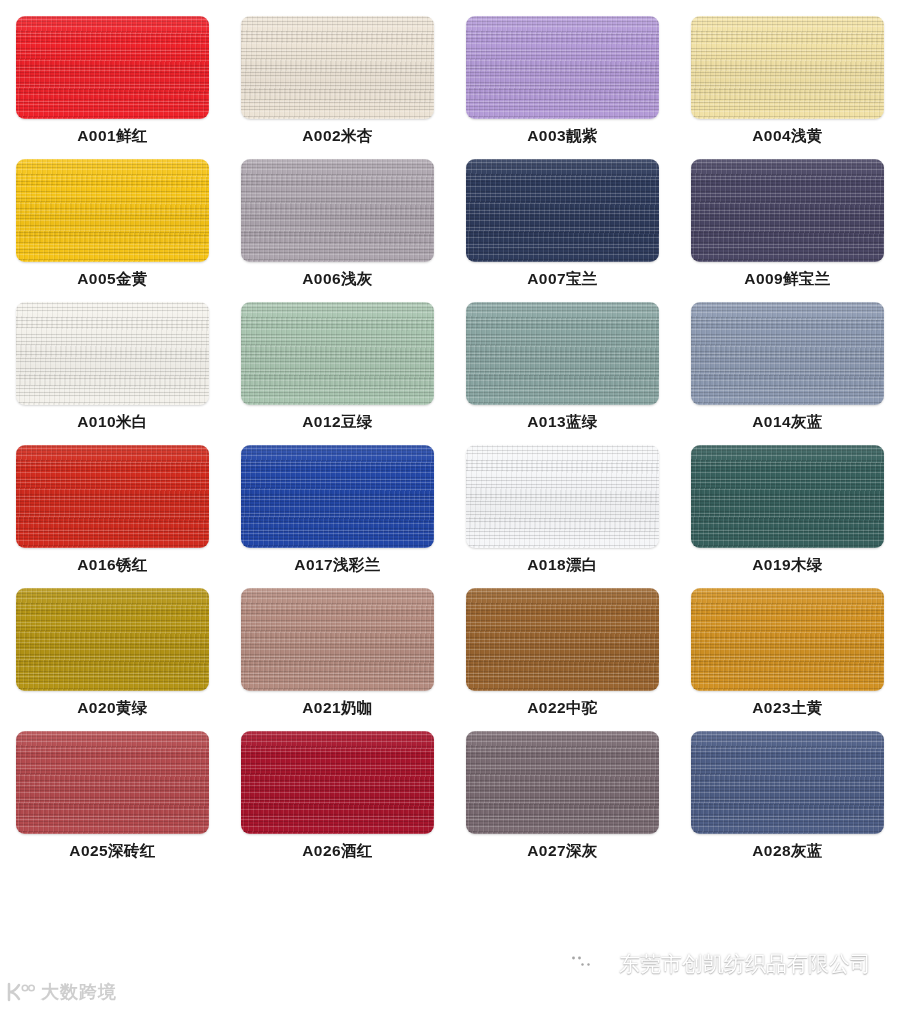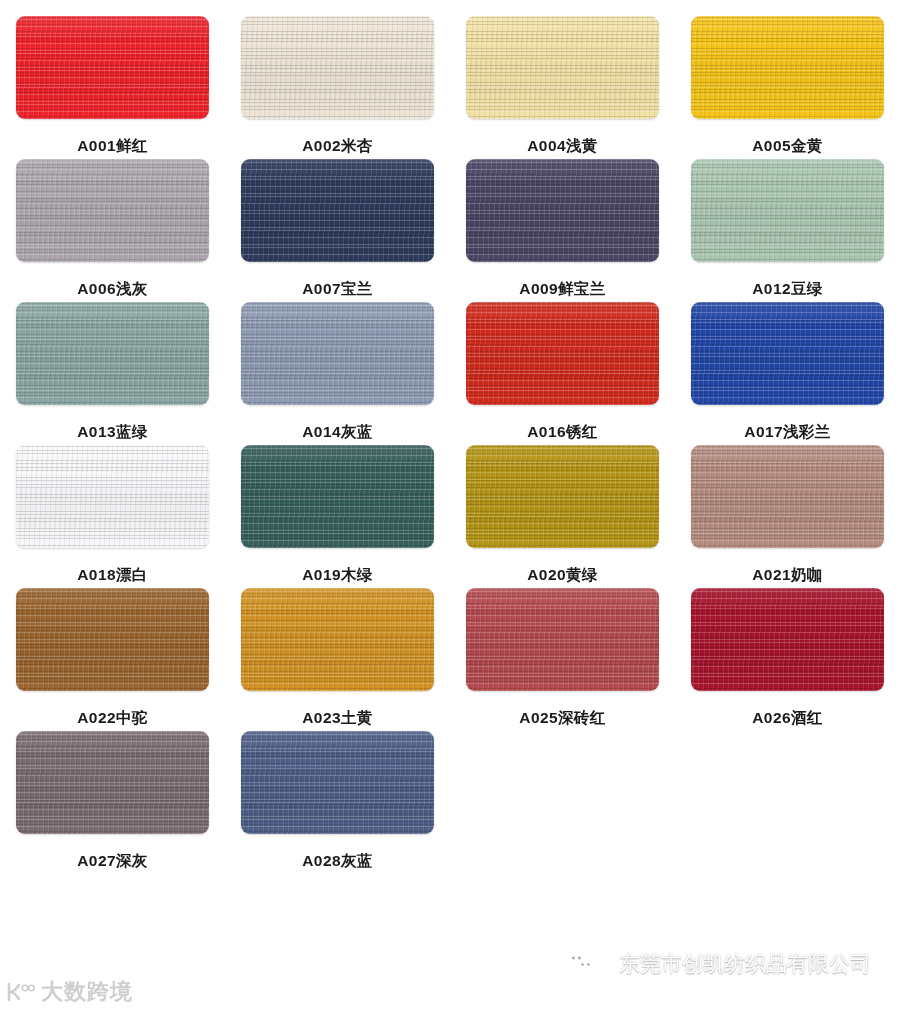--- a/index.html
+++ b/index.html
@@ -83,21 +83,21 @@
       ),
       linear-gradient(to bottom,
         rgba(255,255,255,0.10) 0%,
         rgba(255,255,255,0.00) 22%,
         rgba(0,0,0,0.035) 62%,
         rgba(0,0,0,0.00) 100%);
     pointer-events: none;
   }
 
   .swatch-label {
-    margin-top: 19px;
+    margin-top: 9px;
     font-size: 15.5px;
     font-weight: 700;
     color: #1b1b1b;
     letter-spacing: 0.4px;
     white-space: nowrap;
     line-height: 1;
   }
 
   
   #watermark-brand {
@@ -110,21 +110,21 @@
     opacity: 0.42;
     pointer-events: none;
   }
   #watermark-brand .wm-logo {
     width: 30px;
     height: 24px;
     position: relative;
     flex: none;
   }
   #watermark-brand .wm-text {
-    font-size: 22px;
+    font-size: 18px;
     font-weight: 700;
     color: #8d8d8d;
     letter-spacing: 1px;
     line-height: 1;
   }
 
   #watermark-wechat {
     position: absolute;
     left: 565px;
     top: 950px;
@@ -154,38 +154,46 @@
 <div id="swatch-grid">
     <div class="swatch-cell">
       <div class="swatch-chip" style="background-color: rgb(240, 34, 42);"></div>
       <div class="swatch-label">A001鲜红</div>
     </div>
     <div class="swatch-cell">
       <div class="swatch-chip" style="background-color: rgb(237, 228, 214);"></div>
       <div class="swatch-label">A002米杏</div>
     </div>
     <div class="swatch-cell">
+      <div class="swatch-chip" style="background-color: rgb(180, 155, 216);"></div>
+      <div class="swatch-label">A003靓紫</div>
+    </div>
+    <div class="swatch-cell">
       <div class="swatch-chip" style="background-color: rgb(242, 226, 166);"></div>
       <div class="swatch-label">A004浅黄</div>
     </div>
     <div class="swatch-cell">
       <div class="swatch-chip" style="background-color: rgb(246, 196, 23);"></div>
       <div class="swatch-label">A005金黄</div>
     </div>
     <div class="swatch-cell">
       <div class="swatch-chip" style="background-color: rgb(173, 165, 174);"></div>
       <div class="swatch-label">A006浅灰</div>
     </div>
     <div class="swatch-cell">
       <div class="swatch-chip" style="background-color: rgb(46, 59, 92);"></div>
       <div class="swatch-label">A007宝兰</div>
     </div>
     <div class="swatch-cell">
       <div class="swatch-chip" style="background-color: rgb(74, 70, 100);"></div>
       <div class="swatch-label">A009鲜宝兰</div>
+    </div>
+    <div class="swatch-cell">
+      <div class="swatch-chip" style="background-color: rgb(244, 242, 236);"></div>
+      <div class="swatch-label">A010米白</div>
     </div>
     <div class="swatch-cell">
       <div class="swatch-chip" style="background-color: rgb(169, 197, 176);"></div>
       <div class="swatch-label">A012豆绿</div>
     </div>
     <div class="swatch-cell">
       <div class="swatch-chip" style="background-color: rgb(138, 166, 163);"></div>
       <div class="swatch-label">A013蓝绿</div>
     </div>
     <div class="swatch-cell">

